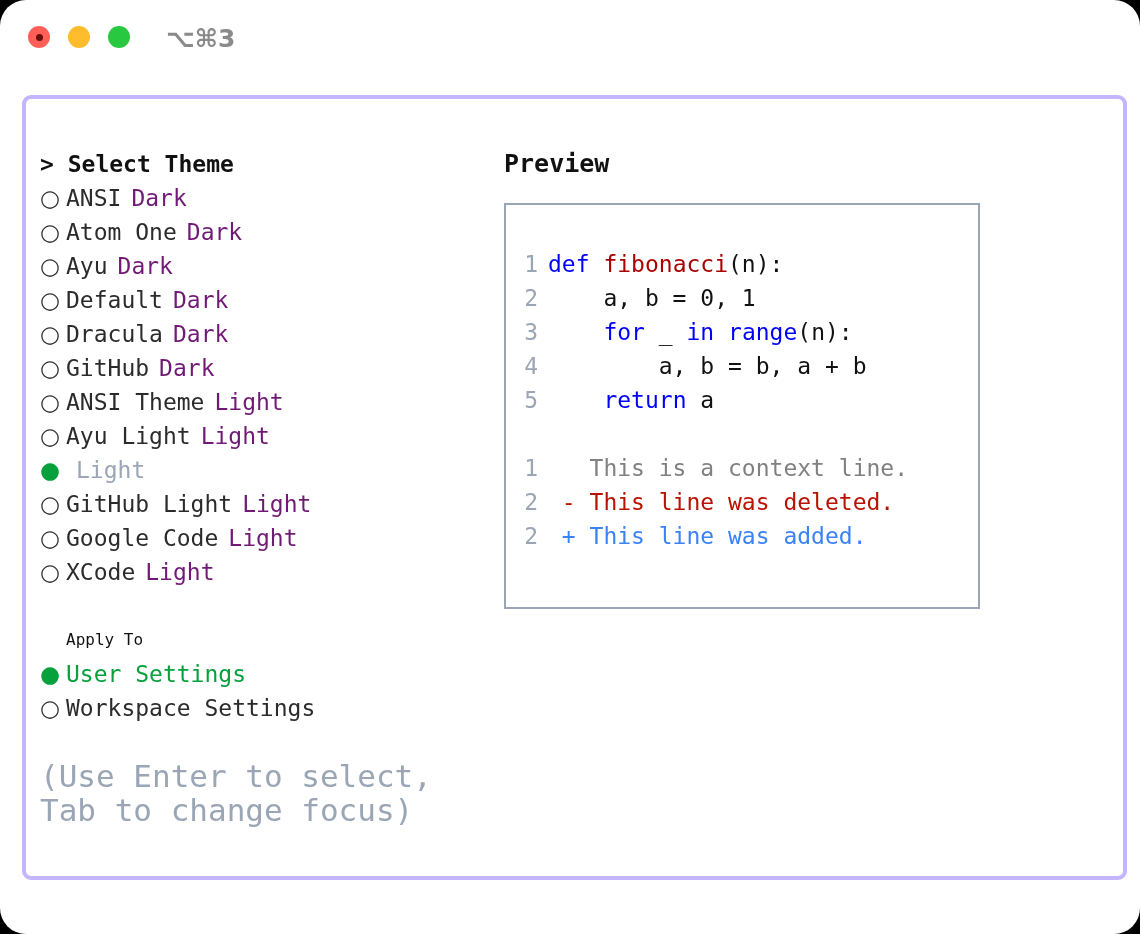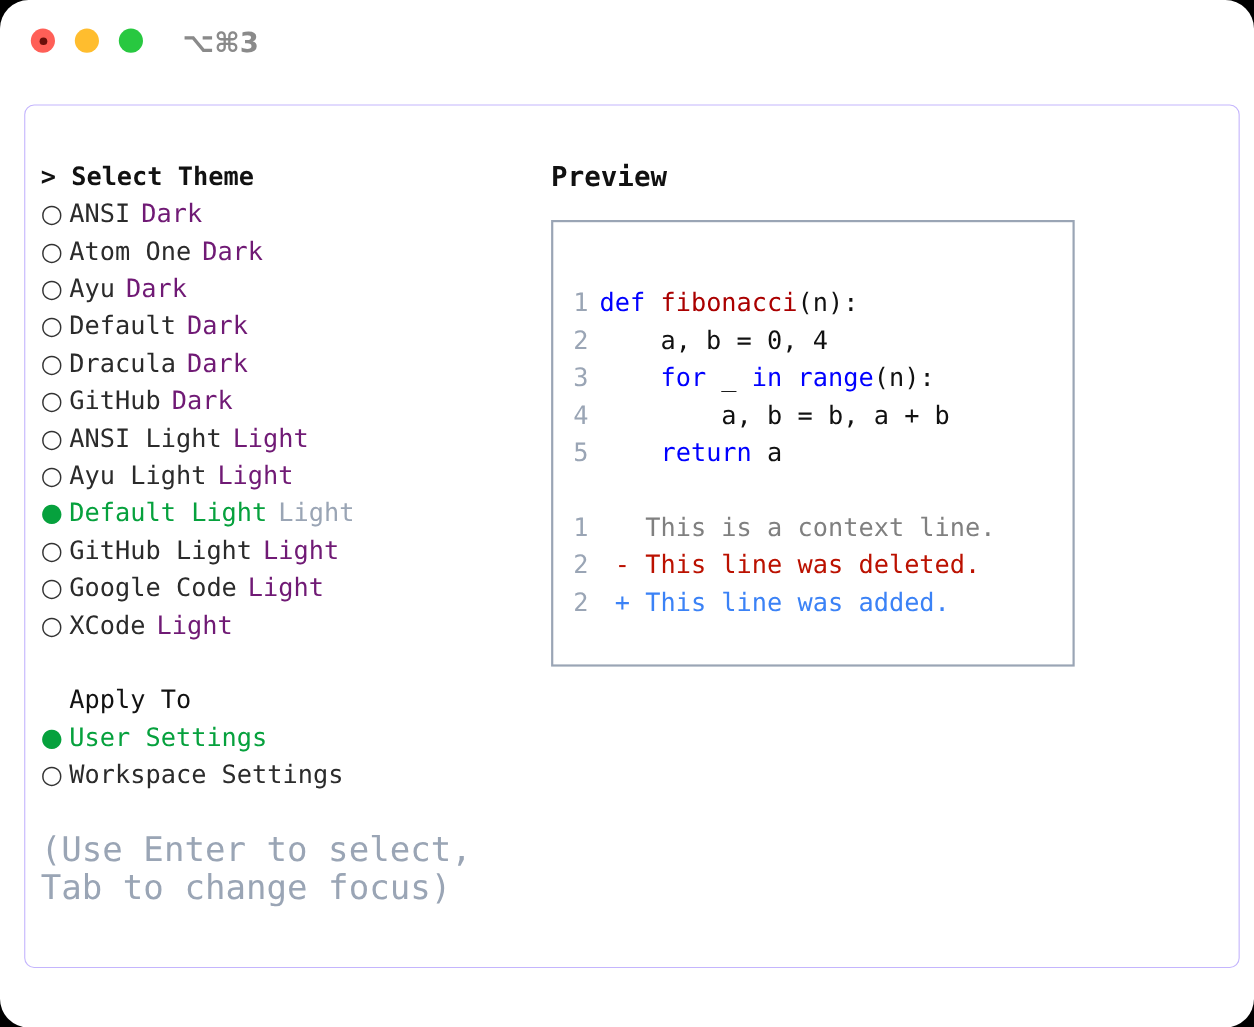--- a/index.html
+++ b/index.html
@@ -70,21 +70,21 @@
     font-family: "DejaVu Sans", "Liberation Sans", sans-serif;
   }
 
   
   .panel {
     position: absolute;
     left: 22px;
     top: 95px;
     width: 1105px;
     height: 785px;
-    border: 1px solid #c4b5fd;
+    border: 4px solid #c4b5fd;
     border-radius: 9px;
     box-sizing: border-box;
     background: #ffffff;
   }
 
   .columns {
     position: absolute;
     left: 0; top: 0;
     width: 100%;
     height: 100%;
@@ -140,21 +140,21 @@
   .theme-kind {
     color: #701a75;
     margin-left: 10px;
   }
   .theme-row.selected .theme-kind { color: #9aa5b5; }
 
   .apply-block {
     margin-top: 34px;
   }
   .apply-title {
-    font-size: 23px;
+    font-size: 16px;
     color: #111111;
     line-height: 34px;
     padding-left: 26px;
     white-space: pre;
   }
   .apply-row {
     display: flex;
     align-items: baseline;
     line-height: 34px;
     height: 34px;
@@ -207,21 +207,21 @@
     white-space: pre;
   }
   .lineno {
     width: 34px;
     flex: 0 0 34px;
     text-align: right;
     color: #9aa5b5;
     padding-right: 10px;
     box-sizing: border-box;
   }
-  .code-text { white-space: pre; margin-top: 15px; }
+  .code-text { white-space: pre; }
   .spacer-line { height: 34px; }
 
   .tok-kw   { color: #0000ff; }
   .tok-fn   { color: #aa0000; }
   .tok-plain{ color: #111111; }
   .tok-ctx  { color: #808080; }
   .tok-del  { color: #bb1100; }
   .tok-add  { color: #3b82f6; }
 </style>
 </head>
@@ -244,23 +244,23 @@
       <div class="left-col">
         <div class="section-header">&gt; Select Theme</div>
 
         <div class="theme-list" id="theme-list">
             <div class="theme-row"><span class="marker">○</span><span class="theme-name">ANSI</span><span class="theme-kind">Dark</span></div>
             <div class="theme-row"><span class="marker">○</span><span class="theme-name">Atom One</span><span class="theme-kind">Dark</span></div>
             <div class="theme-row"><span class="marker">○</span><span class="theme-name">Ayu</span><span class="theme-kind">Dark</span></div>
             <div class="theme-row"><span class="marker">○</span><span class="theme-name">Default</span><span class="theme-kind">Dark</span></div>
             <div class="theme-row"><span class="marker">○</span><span class="theme-name">Dracula</span><span class="theme-kind">Dark</span></div>
             <div class="theme-row"><span class="marker">○</span><span class="theme-name">GitHub</span><span class="theme-kind">Dark</span></div>
-            <div class="theme-row"><span class="marker">○</span><span class="theme-name">ANSI Light</span><span class="theme-kind">Light</span></div>
+            <div class="theme-row"><span class="marker">○</span><span class="theme-name">ANSI Theme</span><span class="theme-kind">Light</span></div>
             <div class="theme-row"><span class="marker">○</span><span class="theme-name">Ayu Light</span><span class="theme-kind">Light</span></div>
-            <div class="theme-row selected"><span class="marker">●</span><span class="theme-name">Default Light</span><span class="theme-kind">Light</span></div>
+            <div class="theme-row selected"><span class="marker">●</span><span class="theme-kind">Light</span></div>
             <div class="theme-row"><span class="marker">○</span><span class="theme-name">GitHub Light</span><span class="theme-kind">Light</span></div>
             <div class="theme-row"><span class="marker">○</span><span class="theme-name">Google Code</span><span class="theme-kind">Light</span></div>
             <div class="theme-row"><span class="marker">○</span><span class="theme-name">XCode</span><span class="theme-kind">Light</span></div>
           </div>
 
         <div class="apply-block">
           <div class="apply-title">Apply To</div>
           <div id="apply-list">
               <div class="apply-row selected"><span class="marker">●</span><span class="label">User Settings</span></div>
               <div class="apply-row"><span class="marker">○</span><span class="label">Workspace Settings</span></div>
@@ -268,21 +268,21 @@
         </div>
 
         <div class="hint">(Use Enter to select, Tab to change focus)</div>
       </div>
 
       <div class="right-col">
         <div class="preview-title">Preview</div>
         <div class="preview-box">
           <div class="code" id="code-area">
               <div class="code-line"><span class="lineno">1</span><span class="code-text"><span class="tok-kw">def </span><span class="tok-fn">fibonacci</span><span class="tok-plain">(n):</span></span></div>
-              <div class="code-line"><span class="lineno">2</span><span class="code-text"><span class="tok-plain">    a, b = 0, 4</span></span></div>
+              <div class="code-line"><span class="lineno">2</span><span class="code-text"><span class="tok-plain">    a, b = 0, 1</span></span></div>
               <div class="code-line"><span class="lineno">3</span><span class="code-text"><span class="tok-plain">    </span><span class="tok-kw">for</span><span class="tok-plain"> _ </span><span class="tok-kw">in</span><span class="tok-plain"> </span><span class="tok-kw">range</span><span class="tok-plain">(n):</span></span></div>
               <div class="code-line"><span class="lineno">4</span><span class="code-text"><span class="tok-plain">        a, b = b, a + b</span></span></div>
               <div class="code-line"><span class="lineno">5</span><span class="code-text"><span class="tok-plain">    </span><span class="tok-kw">return</span><span class="tok-plain"> a</span></span></div>
               <div class="spacer-line"></div>
               <div class="code-line"><span class="lineno">1</span><span class="code-text"><span class="tok-ctx">   This is a context line.</span></span></div>
               <div class="code-line"><span class="lineno">2</span><span class="code-text"><span class="tok-del"> - This line was deleted.</span></span></div>
               <div class="code-line"><span class="lineno">2</span><span class="code-text"><span class="tok-add"> + This line was added.</span></span></div>
             </div>
         </div>
       </div>

